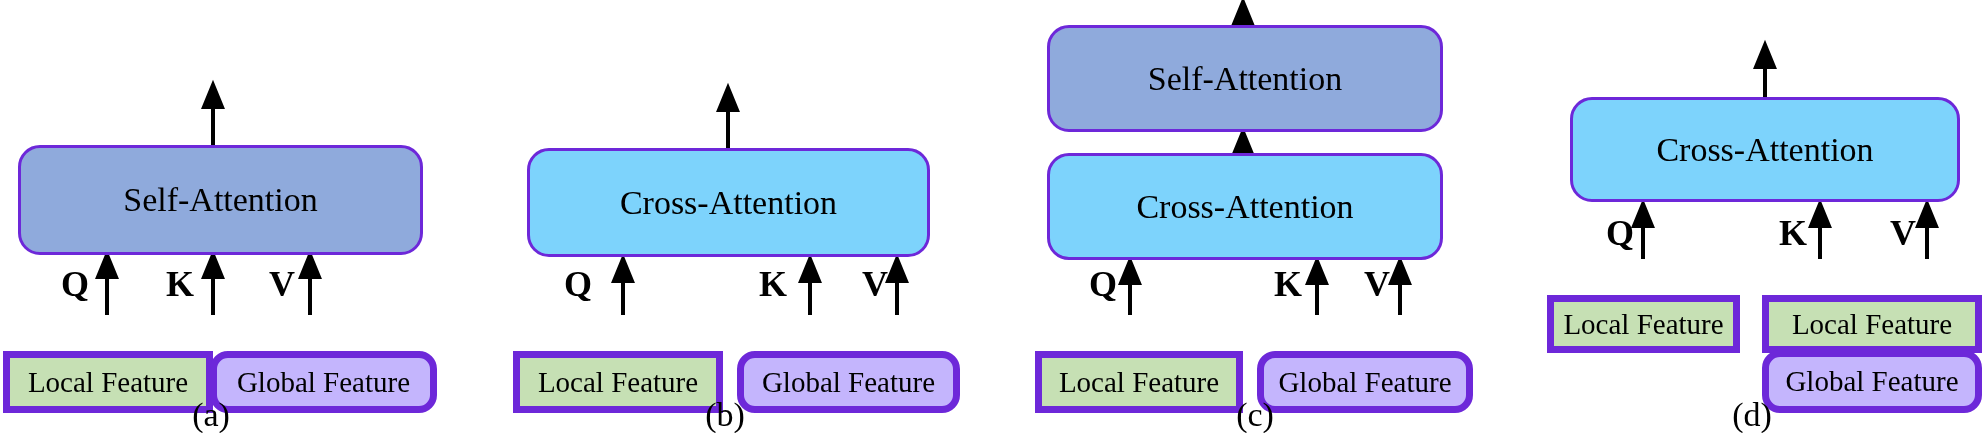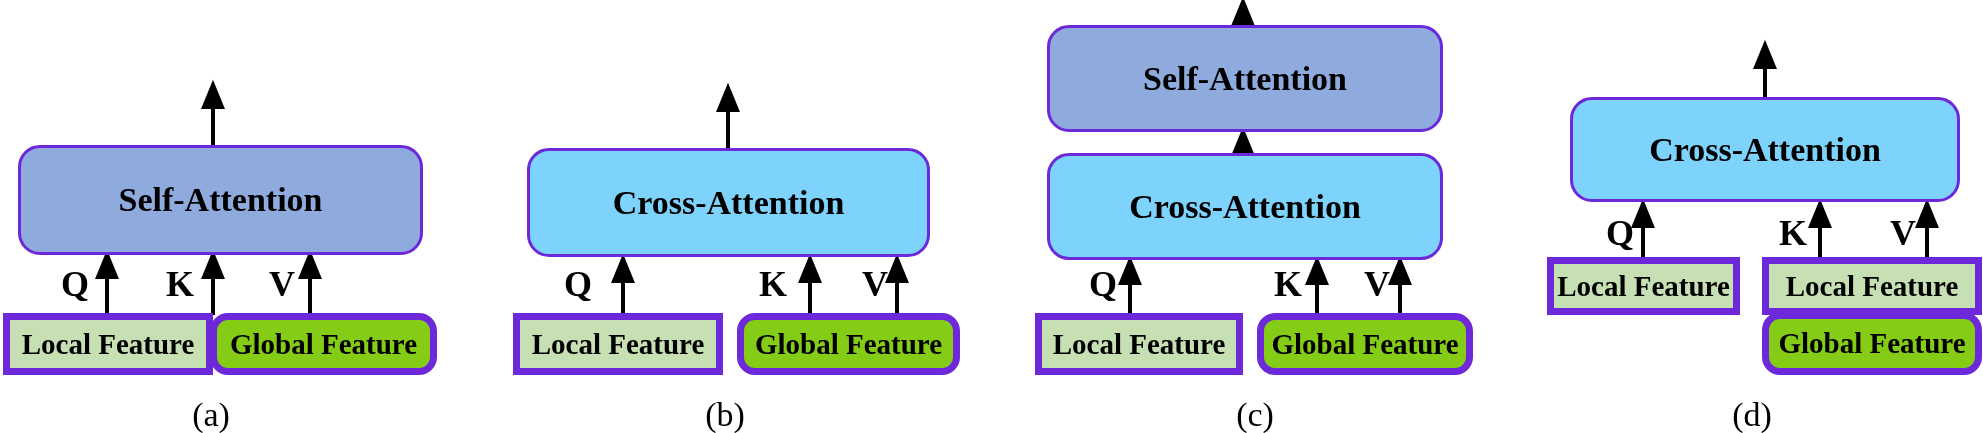--- a/index.html
+++ b/index.html
@@ -9,29 +9,29 @@
     background:#fff;
     font-family:"Liberation Serif","DejaVu Serif",serif;
     color:#000;
     overflow:hidden;
   }
   .arrow-layer{position:absolute;left:0;top:0;width:1983px;height:433px;}
   .box{
     position:absolute;box-sizing:border-box;
     border:7px solid #6d28d9;
     display:flex;align-items:center;justify-content:center;
-    font-weight:bold;text-align:center;
+    font-weight:normal;text-align:center;
     white-space:nowrap;
   }
   .attn{border-radius:22px;border-width:3px;font-size:34px;}
   .blue{background:#8FAADC;}
   .pink{background:#7dd3fc;}
-  .feat{font-size:29px;}
+  .feat{font-size:29px;margin-top:38px;}
   .green{background:#C6E0B4;}
-  .yellow{background:#84cc16;border-radius:18px;}
+  .yellow{background:#c4b5fd;border-radius:18px;}
   .qkv{
     position:absolute;font-weight:bold;font-size:36px;
     transform:translate(-50%,-50%);line-height:1;
   }
   .caption{
     position:absolute;font-size:34px;font-weight:normal;
     transform:translateX(-50%);line-height:1;
   }
 </style>
 </head>

